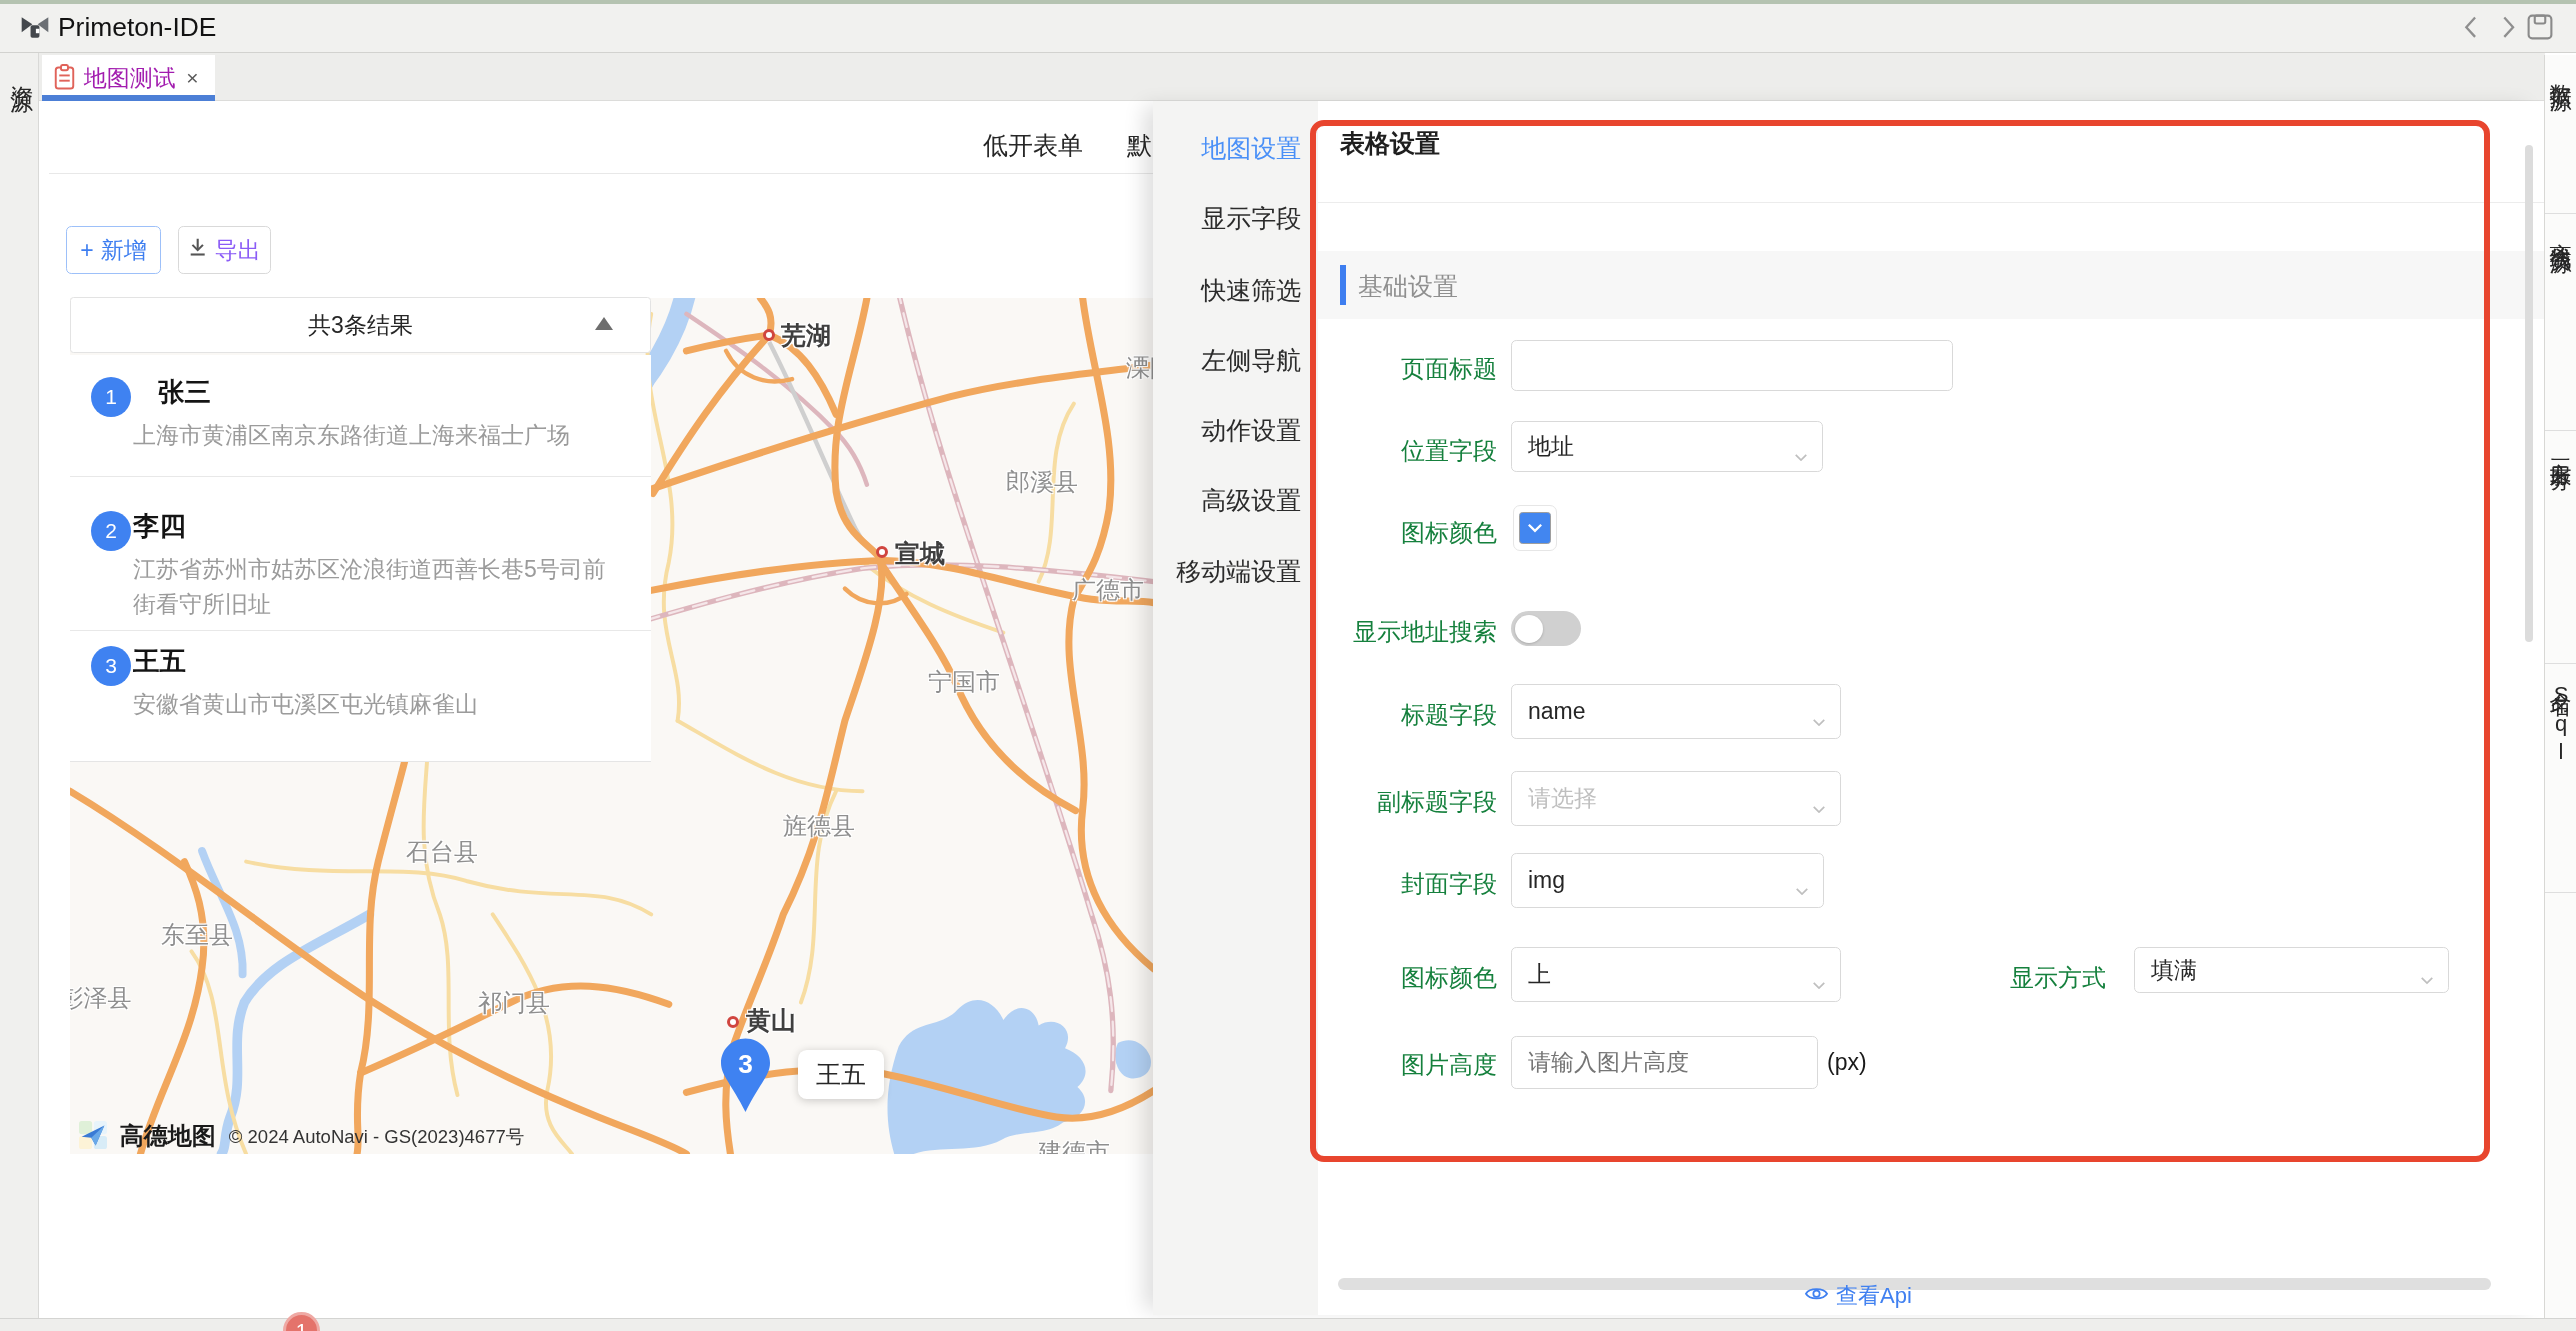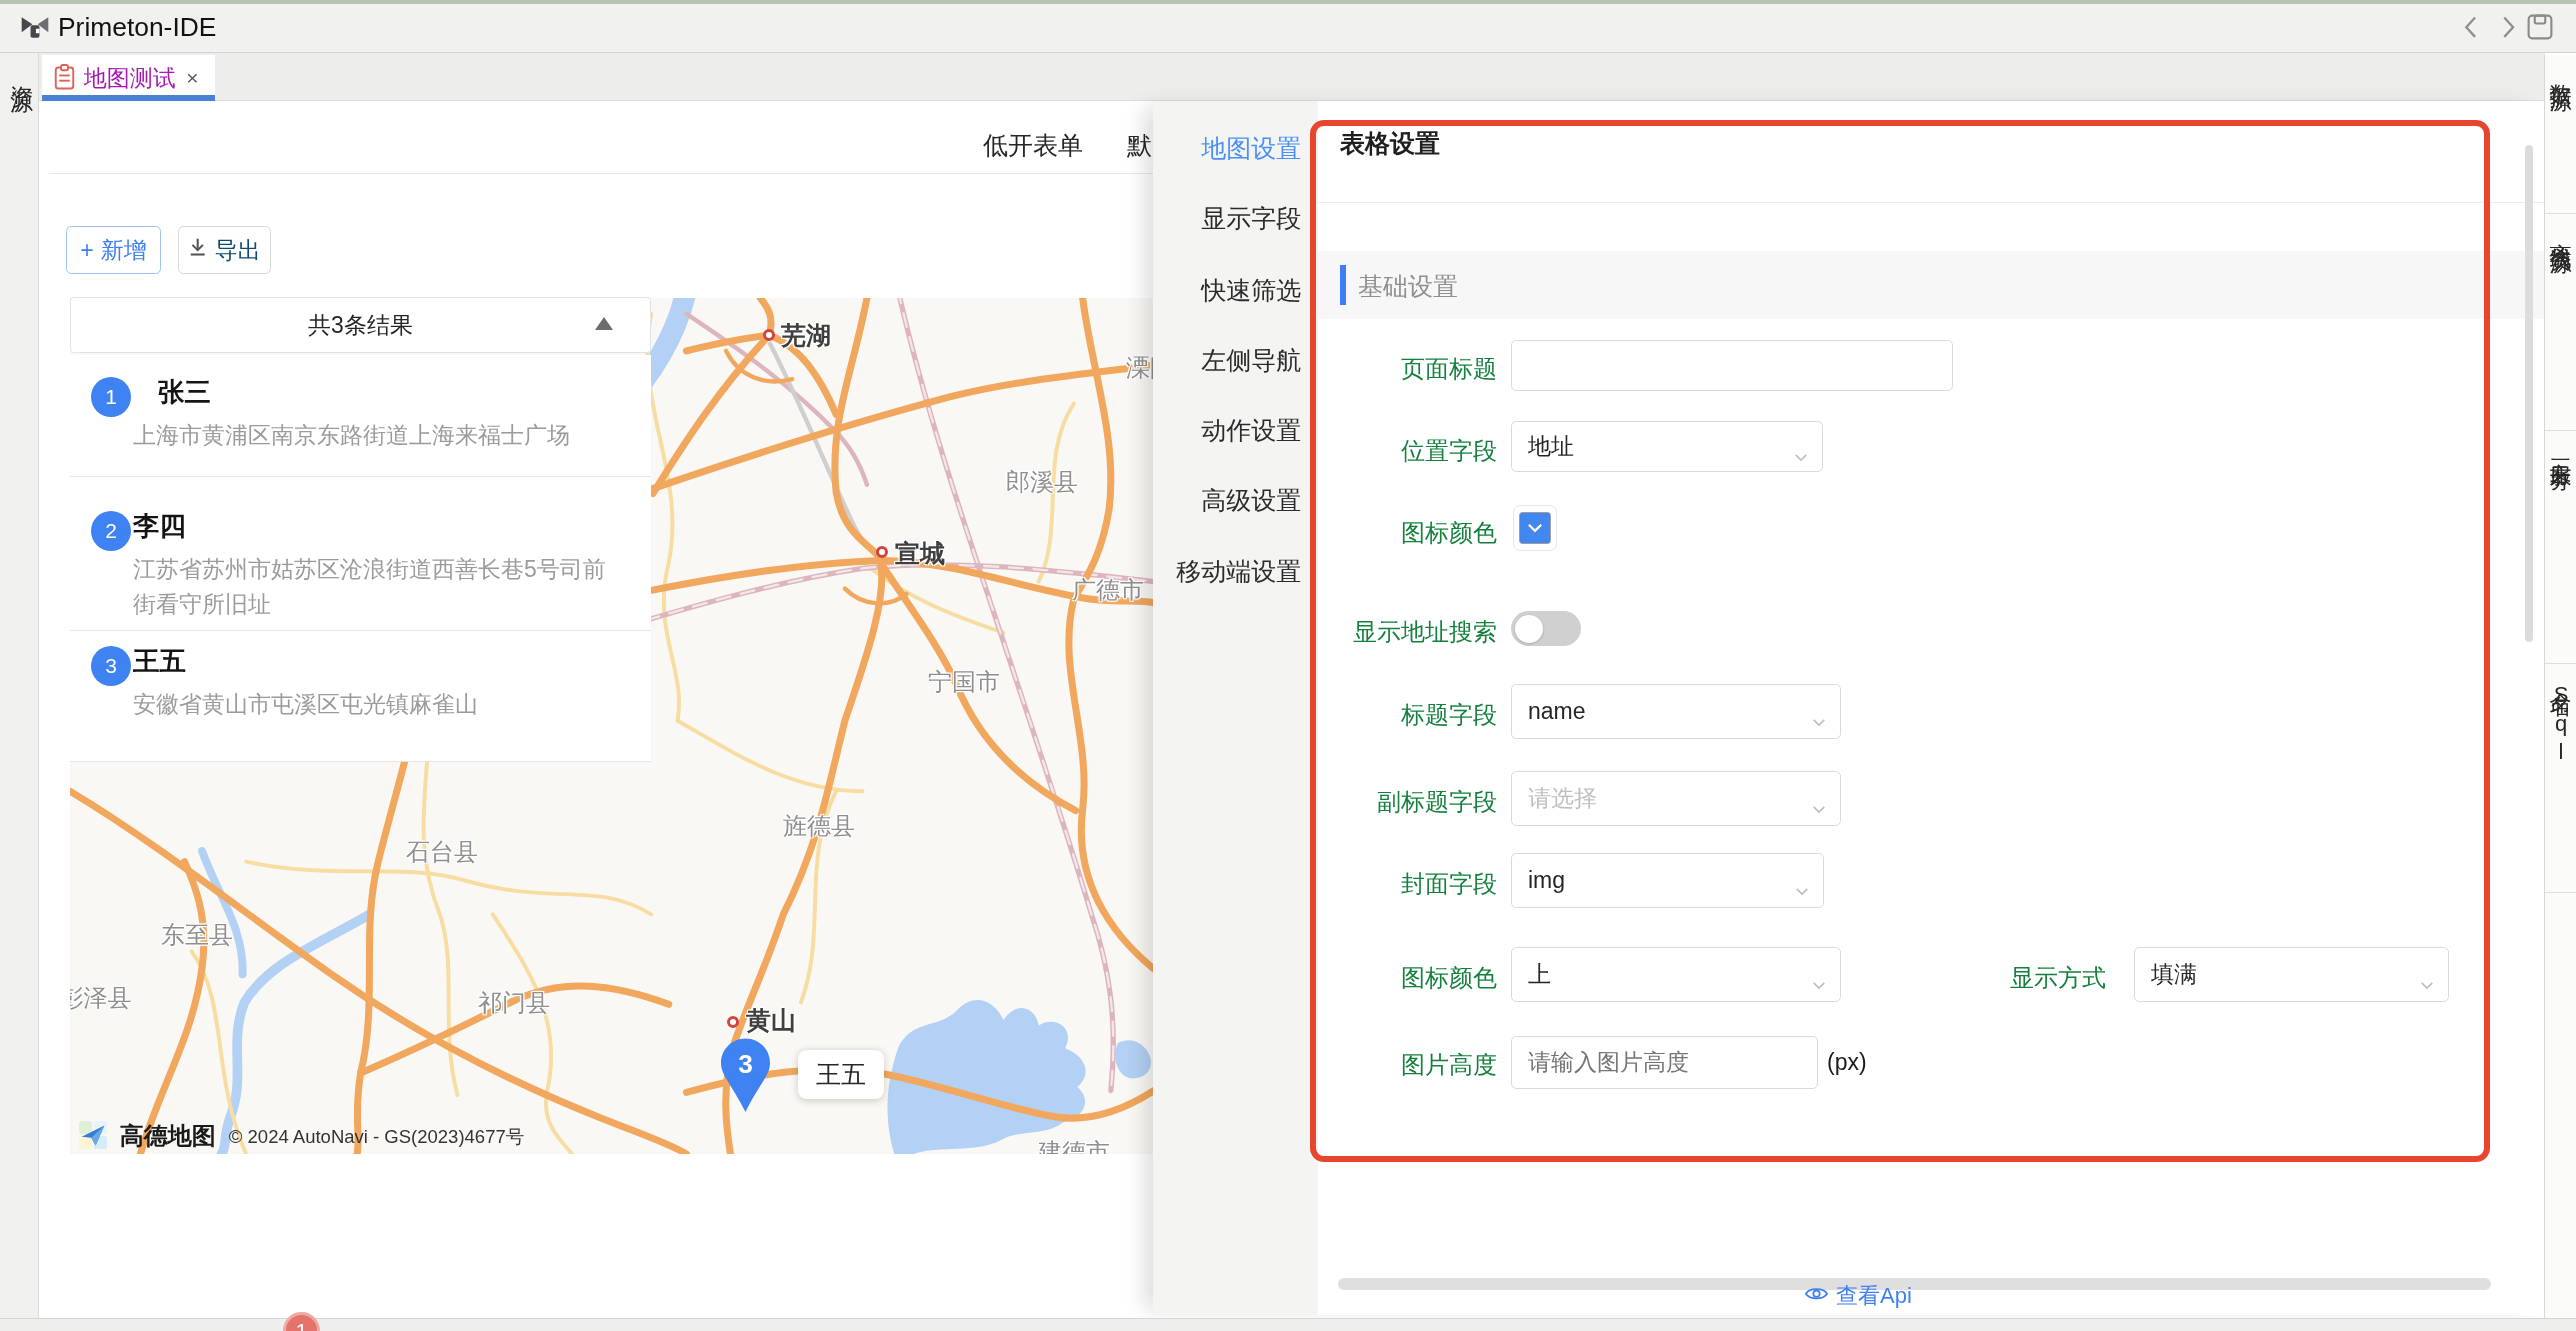--- a/index.html
+++ b/index.html
@@ -28,21 +28,21 @@
   .right-dock { position:absolute; left:2544px; top:55px; width:32px; height:1263px; background:#fbfbfa; border-left:0.9px solid #d8d8d5; }
   .right-dock-item { width:100%; display:flex; align-items:flex-start; justify-content:center; border-bottom:0.9px solid #dedede; padding-top:10.6px; }
   .right-dock-item span { writing-mode:vertical-rl; text-orientation:upright; font-size:22px; color:#262626; letter-spacing:3.5px; }
 
   
   .page-header-text { position:absolute; top:129px; font-size:25px; font-weight:500; color:#262626; }
   .page-header-divider { position:absolute; left:49px; top:173px; width:1104px; height:0.9px; background:#e8e8e8; }
 
   .btn { position:absolute; height:48px; border-radius:5.3px; background:#fff; display:flex; align-items:center; justify-content:center; font-size:23px; gap:7px; }
   .btn-add { left:66px; top:226px; width:95px; border:1.8px solid #9dc0f9; color:#3e7ef0; }
-  .btn-export { left:178px; top:226px; width:93px; border:0.9px solid #d9d9d9; color:#0c4a6e; }
+  .btn-export { left:178px; top:226px; width:93px; border:0.9px solid #d9d9d9; color:#8b5cf6; }
 
   
   .map { position:absolute; left:70px; top:298px; width:1084px; height:856px; background:#faf8f5; overflow:hidden; }
   .map-label { position:absolute; font-size:24px; font-weight:500; color:#8f8f8f; white-space:nowrap;
       text-shadow:0.9px 0.9px 0 #fff,-0.9px -0.9px 0 #fff,0.9px -0.9px 0 #fff,-0.9px 0.9px 0 #fff,0 0 3.5px #fff; }
   .map-label.city { font-size:25px; font-weight:700; color:#3f3f3f; }
   .city-dot { position:absolute; width:12.3px; height:12.3px; border:3.5px solid #d0453f; border-radius:50%; background:#fff; }
   .attribution { position:absolute; left:8.8px; top:822px; display:flex; align-items:center; gap:13px; }
   .attr-brand { font-size:24px; font-weight:700; color:#1a1a1a; }
   .attr-text { font-size:18.5px; color:#333; }
@@ -372,21 +372,21 @@
       </div>
 
       <div class="f-label" style="left:0px; top:861px; width:179px;">图标颜色</div>
       <div class="f-select" style="left:193px; top:846px; width:330px; height:55px;">
         <span>上</span>
         <span class="sel-chevron"><svg width="14" height="8.8" viewBox="0 0 16 10">
               <polyline points="2,2 8,8 14,2" fill="none" stroke="#bfbfbf" stroke-width="2"></polyline>
             </svg></span>
       </div>
       <div class="f-label" style="left:609px; top:861px; width:179px;">显示方式</div>
-      <div class="f-select" style="left:816px; top:846px; width:315px; height:55px;">
+      <div class="f-select" style="left:816px; top:846px; width:315px; height:46px;">
         <span>填满</span>
         <span class="sel-chevron"><svg width="14" height="8.8" viewBox="0 0 16 10">
               <polyline points="2,2 8,8 14,2" fill="none" stroke="#bfbfbf" stroke-width="2"></polyline>
             </svg></span>
       </div>
 
       <div class="f-label" style="left:0px; top:948px; width:179px;">图片高度</div>
       <input class="f-input" style="left: 193px; top: 935px; width: 307px; height: 53px;" placeholder="请输入图片高度">
       <div class="px-suffix" style="left:509px; top:948px;">(px)</div>
 

